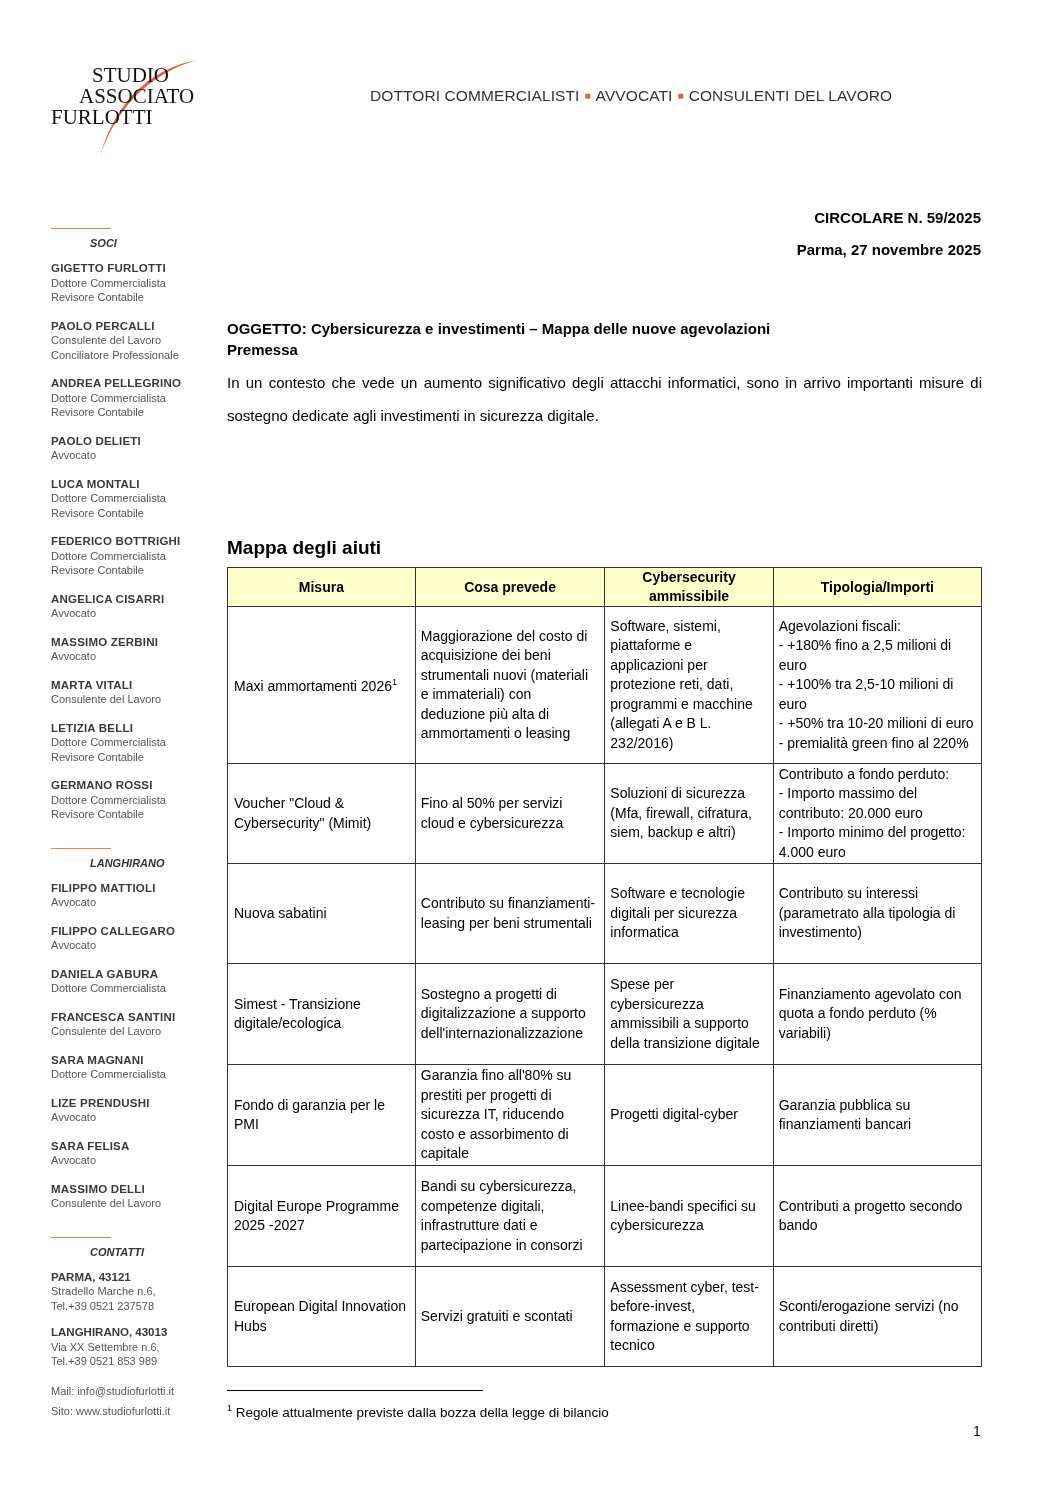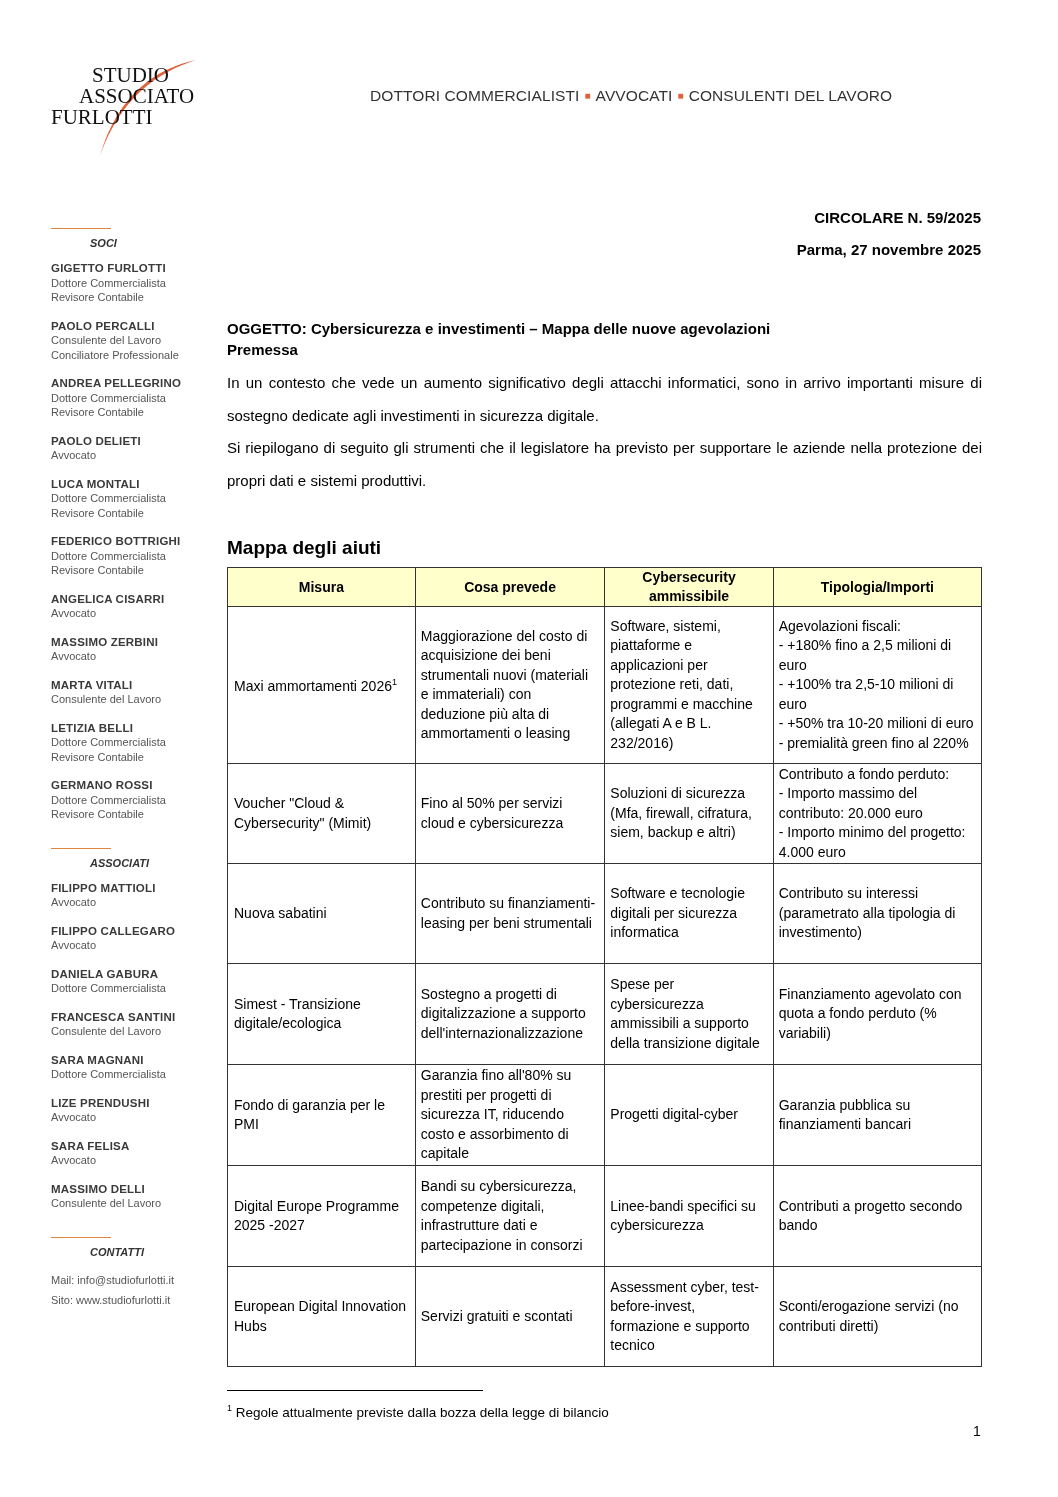--- a/index.html
+++ b/index.html
@@ -117,21 +117,21 @@
         <div class="role">Revisore Contabile</div>
       </div>
       <div class="person">
         <div class="name">GERMANO ROSSI</div>
         <div class="role">Dottore Commercialista</div>
         <div class="role">Revisore Contabile</div>
       </div>
     </div>
 
   <div class="rule" style="margin-top:26px"></div>
-  <div class="section-title">ASSOCIATI</div>
+  <div class="section-title">LANGHIRANO</div>
   <div id="associati-list">
       <div class="person">
         <div class="name">FILIPPO MATTIOLI</div>
         <div class="role">Avvocato</div>
       </div>
       <div class="person">
         <div class="name">FILIPPO CALLEGARO</div>
         <div class="role">Avvocato</div>
       </div>
       <div class="person">
@@ -155,37 +155,48 @@
         <div class="role">Avvocato</div>
       </div>
       <div class="person">
         <div class="name">MASSIMO DELLI</div>
         <div class="role">Consulente del Lavoro</div>
       </div>
     </div>
 
   <div class="rule" style="margin-top:26px"></div>
   <div class="section-title">CONTATTI</div>
+  <div id="contatti-list">
+      <div class="contact">
+        <div class="city">PARMA, 43121</div>
+        <div class="addr">Stradello Marche n.6,</div>
+        <div class="addr">Tel.+39 0521 237578</div>
+      </div>
+      <div class="contact">
+        <div class="city">LANGHIRANO, 43013</div>
+        <div class="addr">Via XX Settembre n.6,</div>
+        <div class="addr">Tel.+39 0521 853 989</div>
+      </div>
+    </div>
   <div class="mail-line" style="margin-top:6px">Mail: info@studiofurlotti.it</div>
   <div class="mail-line">Sito: www.studiofurlotti.it</div>
 </div>
 
 <div class="circ">
   <div>CIRCOLARE N. 59/2025</div>
   <div>Parma, 27 novembre 2025</div>
 </div>
 
 <div class="oggetto">
   <span>OGGETTO:</span><span> Cybersicurezza e investimenti – Mappa delle nuove agevolazioni</span>
 </div>
 
 <div class="premessa-title">Premessa</div>
 <div class="premessa">
   <p>In un contesto che vede un aumento significativo degli attacchi informatici, sono in arrivo importanti misure di sostegno dedicate agli investimenti in sicurezza digitale.</p>
-  <p>Si riepilogano di seguito gli strumenti che il legislatore ha previsto per supportare le aziende nella protezione dei propri dati e sistemi produttivi.</p>
 </div>
 
 <div class="mappa-title">Mappa degli aiuti</div>
 
 <table class="aid">
   <thead>
     <tr>
       <th class="c1">Misura</th>
       <th class="c2">Cosa prevede</th>
       <th class="c3"><span id="h3">Cybersecurity ammissibile</span></th>

